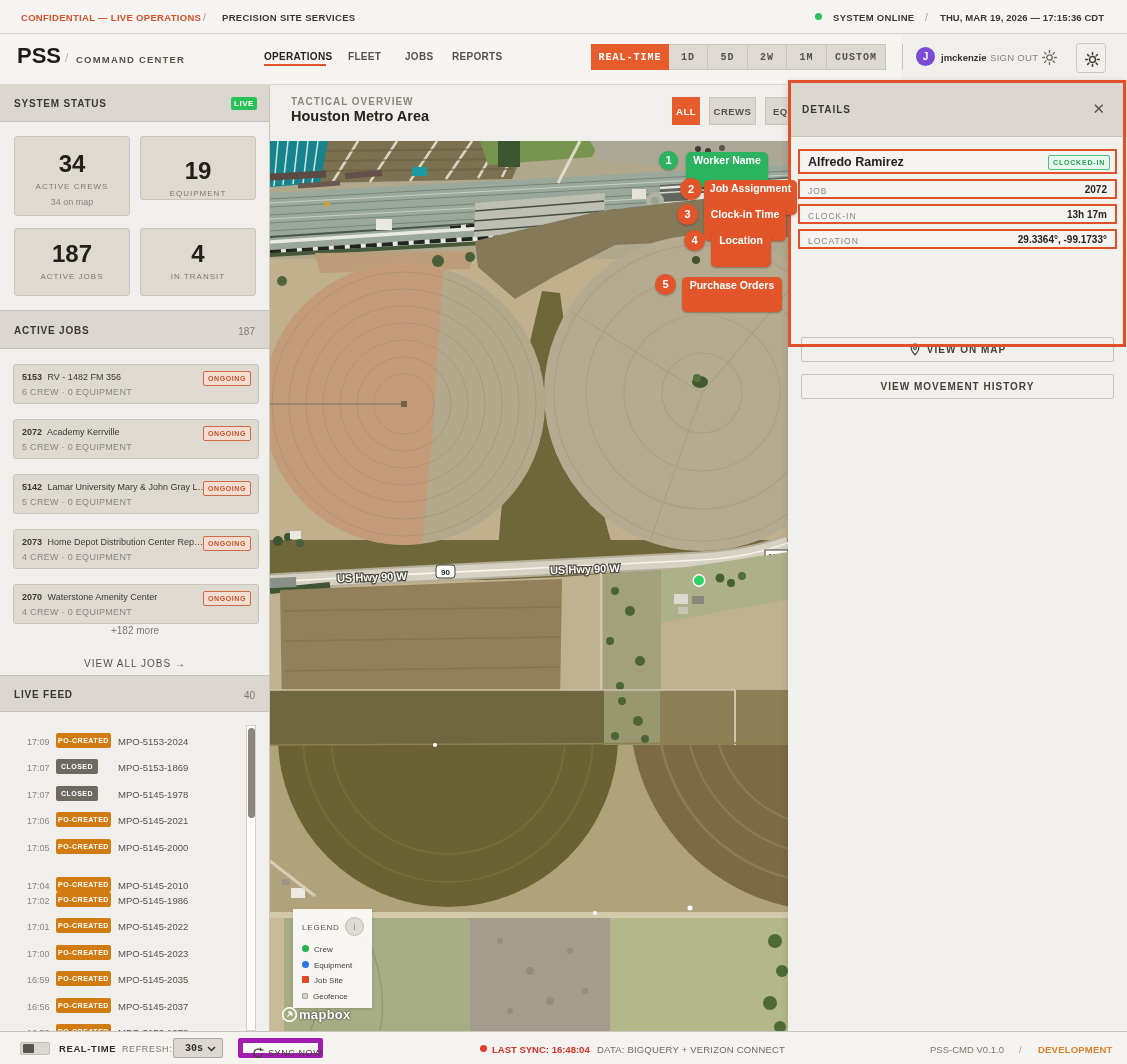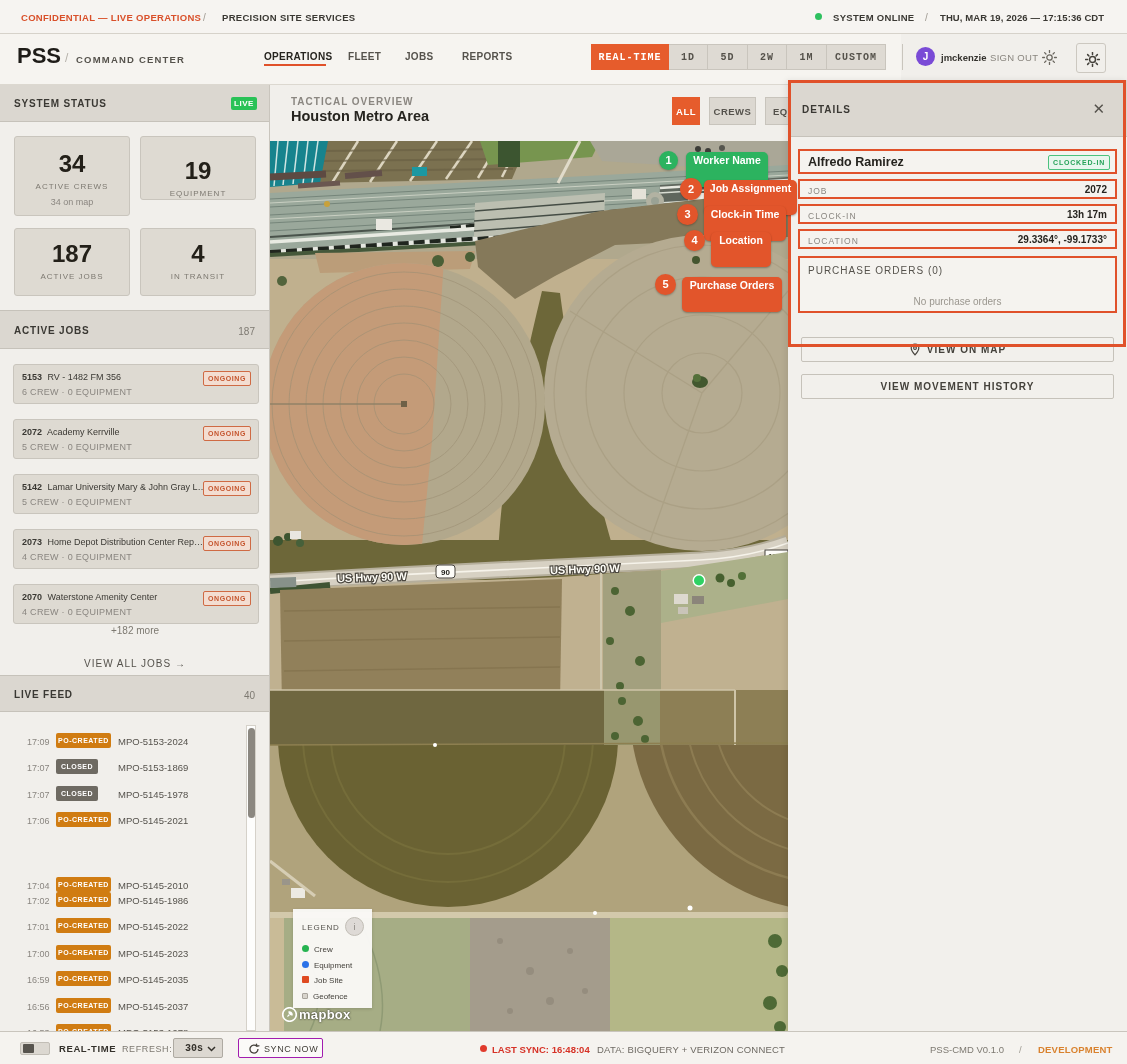--- a/index.html
+++ b/index.html
@@ -18,21 +18,21 @@
   #topbar .clock { position:absolute; left:940px; top:12px; color:#3a3833; font-size:9.5px; letter-spacing:.1px; }
 
   
   #header { position:absolute; left:0; top:34px; width:901px; height:51px; background:#f6f4f0; border-bottom:1px solid #dcd8d0; }
   #logo { position:absolute; left:17px; top:9px; font-size:22px; font-weight:bold; color:#1e1c18; letter-spacing:0; }
   #logo-sep { position:absolute; left:65px; top:17px; color:#b5b1a9; font-size:12px; }
   #logo-sub { position:absolute; left:76px; top:20px; font-size:9.5px; letter-spacing:1.2px; color:#55524c; font-weight:bold; }
   .nav-item { position:absolute; top:17px; font-size:10px; font-weight:bold; letter-spacing:.3px; color:#55524c; white-space:nowrap; }
   #nav-op { left:264px; color:#26241f; }
   #nav-underline { position:absolute; left:264px; top:30px; width:62px; height:2px; background:#e0512a; }
-  #nav-fl { left:348px; } #nav-jo { left:405px; } #nav-re { left:454px;padding-left:8px; }
+  #nav-fl { left:348px; } #nav-jo { left:405px; } #nav-re { left:444px;padding-left:8px; }
   #trange { position:absolute; left:591px; top:10px; height:26px; display:flex; font-family:"Liberation Mono",monospace; font-size:10px; font-weight:bold; letter-spacing:1px; }
   #trange div { height:26px; display:flex; align-items:center; justify-content:center; background:#dedad3; color:#55524b; border:1px solid #c9c5bd; border-left:none; }
   #trange div.first { background:#e65c2c; color:#fff; border:none; width:78px; }
   #hdr-div { position:absolute; left:902px; top:10px; width:1px; height:26px; background:#c9c5bd; }
   #avatar { position:absolute; left:916px; top:13px; width:19px; height:19px; border-radius:50%; background:#7a4bd6; color:#fff; font-size:10px; font-weight:bold; text-align:center; line-height:19px; }
   #uname { position:absolute; left:941px; top:18px; font-size:9.5px; font-weight:bold; color:#34322d; white-space:nowrap; }
   #signout { position:absolute; left:990px; top:18px; font-size:9.5px; color:#8a867f; letter-spacing:.3px; white-space:nowrap; }
   #sun1 { position:absolute; left:1042px; top:16px; }
   #sunbtn { position:absolute; left:1076px; top:9px; width:30px; height:30px; border:1px solid #ccc8c0; border-radius:3px; }
   #sun2 { position:absolute; left:8px; top:8px; }
@@ -120,21 +120,21 @@
   #highlight { position:absolute; left:788px; top:80px; width:338px; height:267px; border:3px solid #e0512a; z-index:6; }
 
   
   #botbar { position:absolute; left:0; top:1031px; width:1127px; height:33px; background:#f5f3ef; border-top:1px solid #c9c5bd; z-index:8; }
   #toggle { position:absolute; left:20px; top:10px; width:30px; height:13px; background:#dcd8d1; border:1px solid #c2beb6; border-radius:2px; }
   #toggle i { position:absolute; left:2px; top:1px; width:11px; height:9px; background:#57544e; border-radius:1px; }
   #bb-rt { position:absolute; left:59px; top:11px; font-size:9.5px; font-weight:bold; letter-spacing:.6px; color:#34312b; white-space:nowrap; }
   #bb-ref { position:absolute; left:122px; top:12px; font-size:9px; letter-spacing:.6px; color:#7d7971; white-space:nowrap; }
   #bb-sel { position:absolute; left:173px; top:6px; width:50px; height:20px; background:#dcd8d1; border:1px solid #aeaaa2; border-radius:2px; }
   #bb-sel span { position:absolute; left:11px; top:4px; font-family:"Liberation Mono",monospace; font-size:10px; font-weight:bold; color:#34312b; }
-  #bb-sync { position:absolute; left:238px; top:6px; width:85px; height:20px; background:#fbfaf8; border:1px solid #a21caf; border-radius:2px; }
+  #bb-sync { position:absolute; left:238px; top:6px; width:85px; height:20px; background:#fbfaf8; border:5px solid #a21caf; border-radius:2px; }
   #bb-sync span { position:absolute; left:25px; top:5px; font-size:9px; letter-spacing:.6px; color:#44413b; white-space:nowrap; }
   #bb-reddot { position:absolute; left:480px; top:13px; width:7px; height:7px; border-radius:50%; background:#e03a2c; }
   #bb-last { position:absolute; left:492px; top:12px; font-size:9.5px; font-weight:bold; color:#d63226; white-space:nowrap; }
   #bb-data { position:absolute; left:597px; top:12px; font-size:9.5px; color:#6e6a63; letter-spacing:.2px; white-space:nowrap; }
   #bb-ver { position:absolute; left:930px; top:12px; font-size:9.5px; color:#7d7971; white-space:nowrap; }
   #bb-sep { position:absolute; left:1019px; top:12px; font-size:9.5px; color:#a09c94; }
   #bb-dev { position:absolute; left:1038px; top:12px; font-size:9.5px; color:#d9822e; font-weight:bold; letter-spacing:.2px; white-space:nowrap; }
 </style>
 </head>
 <body>
@@ -275,20 +275,25 @@
     <div class="frow" style="top:73px">
         <span class="tm">17:07</span>
         <span class="bdg cl">CLOSED</span>
         <span class="id">MPO-5145-1978</span>
       </div>
     <div class="frow" style="top:99px">
         <span class="tm">17:06</span>
         <span class="bdg po">PO-CREATED</span>
         <span class="id">MPO-5145-2021</span>
       </div>
+    <div class="frow" style="top:126px">
+        <span class="tm">17:05</span>
+        <span class="bdg po">PO-CREATED</span>
+        <span class="id">MPO-5145-2000</span>
+      </div>
     <div class="frow" style="top:164px">
         <span class="tm">17:04</span>
         <span class="bdg po">PO-CREATED</span>
         <span class="id">MPO-5145-2010</span>
       </div>
     <div class="frow" style="top:179px">
         <span class="tm">17:02</span>
         <span class="bdg po">PO-CREATED</span>
         <span class="id">MPO-5145-1986</span>
       </div>
@@ -597,24 +602,20 @@
       <span class="v">2072</span>
     </div>
   <div class="prow kv" id="pr-clk">
       <span class="k">CLOCK-IN</span>
       <span class="v">13h 17m</span>
     </div>
   <div class="prow kv" id="pr-loc">
       <span class="k">LOCATION</span>
       <span class="v">29.3364°, -99.1733°</span>
     </div>
-  <div class="prow" id="pr-po">
-      <span class="k">PURCHASE ORDERS (0)</span>
-      <span class="none">No purchase orders</span>
-    </div>
   <div class="pbtn" id="pb-map"><svg width="12" height="13" viewBox="0 0 12 13" style="margin-right:6px">
         <path d="M6 1.2 C3.8 1.2 2.2 2.9 2.2 5 C2.2 7.8 6 11.8 6 11.8 C6 11.8 9.8 7.8 9.8 5 C9.8 2.9 8.2 1.2 6 1.2 Z" fill="none" stroke="#44413b" stroke-width="1.2"></path>
         <circle cx="6" cy="5" r="1.4" fill="none" stroke="#44413b" stroke-width="1.1"></circle>
       </svg>VIEW ON MAP</div>
   <div class="pbtn" id="pb-hist">VIEW MOVEMENT HISTORY</div>
 </div>
 <div id="highlight"></div>
 
 <div id="botbar">
   <div id="toggle">

